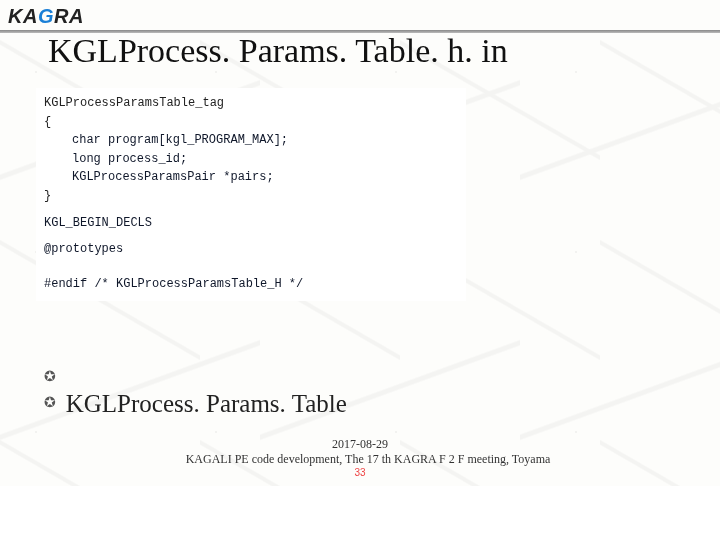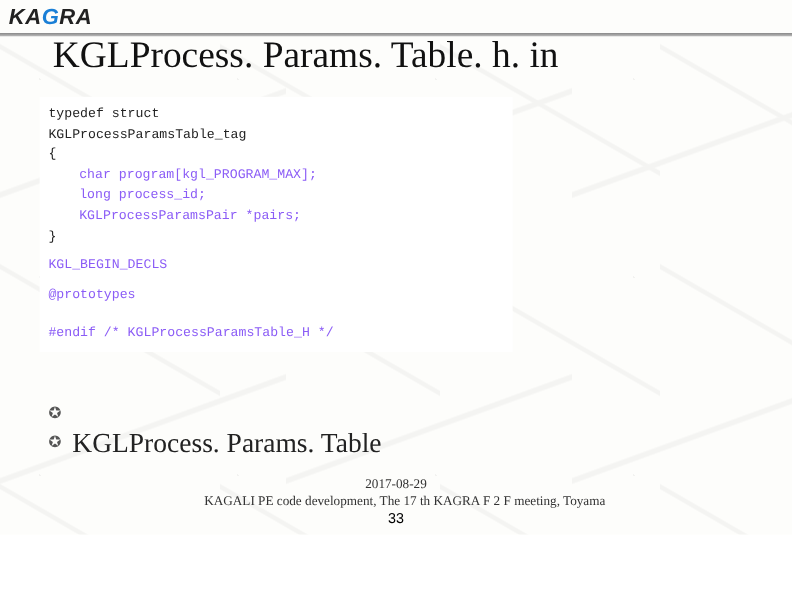--- a/index.html
+++ b/index.html
@@ -63,21 +63,21 @@
     left: 36px;
     width: 430px;
     background: #ffffff;
     padding: 6px 8px 8px 8px;
     font-family: Consolas, 'Courier New', monospace;
     font-size: 12px;
     line-height: 1.55;
     color: #222;
   }
   .codeblock .blur {
-    color: #8b5cf6;
+    color: #0f172a;
     filter: blur(0.5px);
   }
   .codeblock .ind { padding-left: 28px; display: inline-block; }
   .bullets {
     position: absolute;
     top: 368px;
     left: 44px;
   }
   .bullets li {
     list-style: none;
@@ -103,41 +103,40 @@
     font-size: 12px;
     color: #333;
     padding: 0 16px;
     flex-direction: column;
   }
   .footer .date { flex: 0 0 auto; }
   .footer .center { flex: 1; text-align: center; margin-left: 16px; }
   .footer .page {
     flex: 0 0 auto;
     font-family: Verdana, Geneva, sans-serif;
-    font-size: 13px;
-    color: #000000;
+    font-size: 10px;
+    color: #ef4444;
   }
 </style>
 </head>
 <body>
 
 <div class="slide">
   <div class="bg-lines"></div>
 
   <div class="topbar">
     <div class="logo">
       <span>KA</span><span class="g">G</span><span>RA</span>
     </div>
   </div>
   <div class="rule"></div>
 
   <div class="title">KGLProcess. Params. Table. h. in</div>
 
   <div class="codeblock">
-    <div>typedef struct</div>
     <div>KGLProcessParamsTable_tag</div>
     <div>{</div>
     <div><span class="ind blur">char program[kgl_PROGRAM_MAX];</span></div>
     <div><span class="ind blur">long process_id;</span></div>
     <div><span class="ind blur">KGLProcessParamsPair *pairs;</span></div>
     <div>}</div>
     <div style="height:8px"></div>
     <div class="blur">KGL_BEGIN_DECLS</div>
     <div style="height:8px"></div>
     <div class="blur">@prototypes</div>

